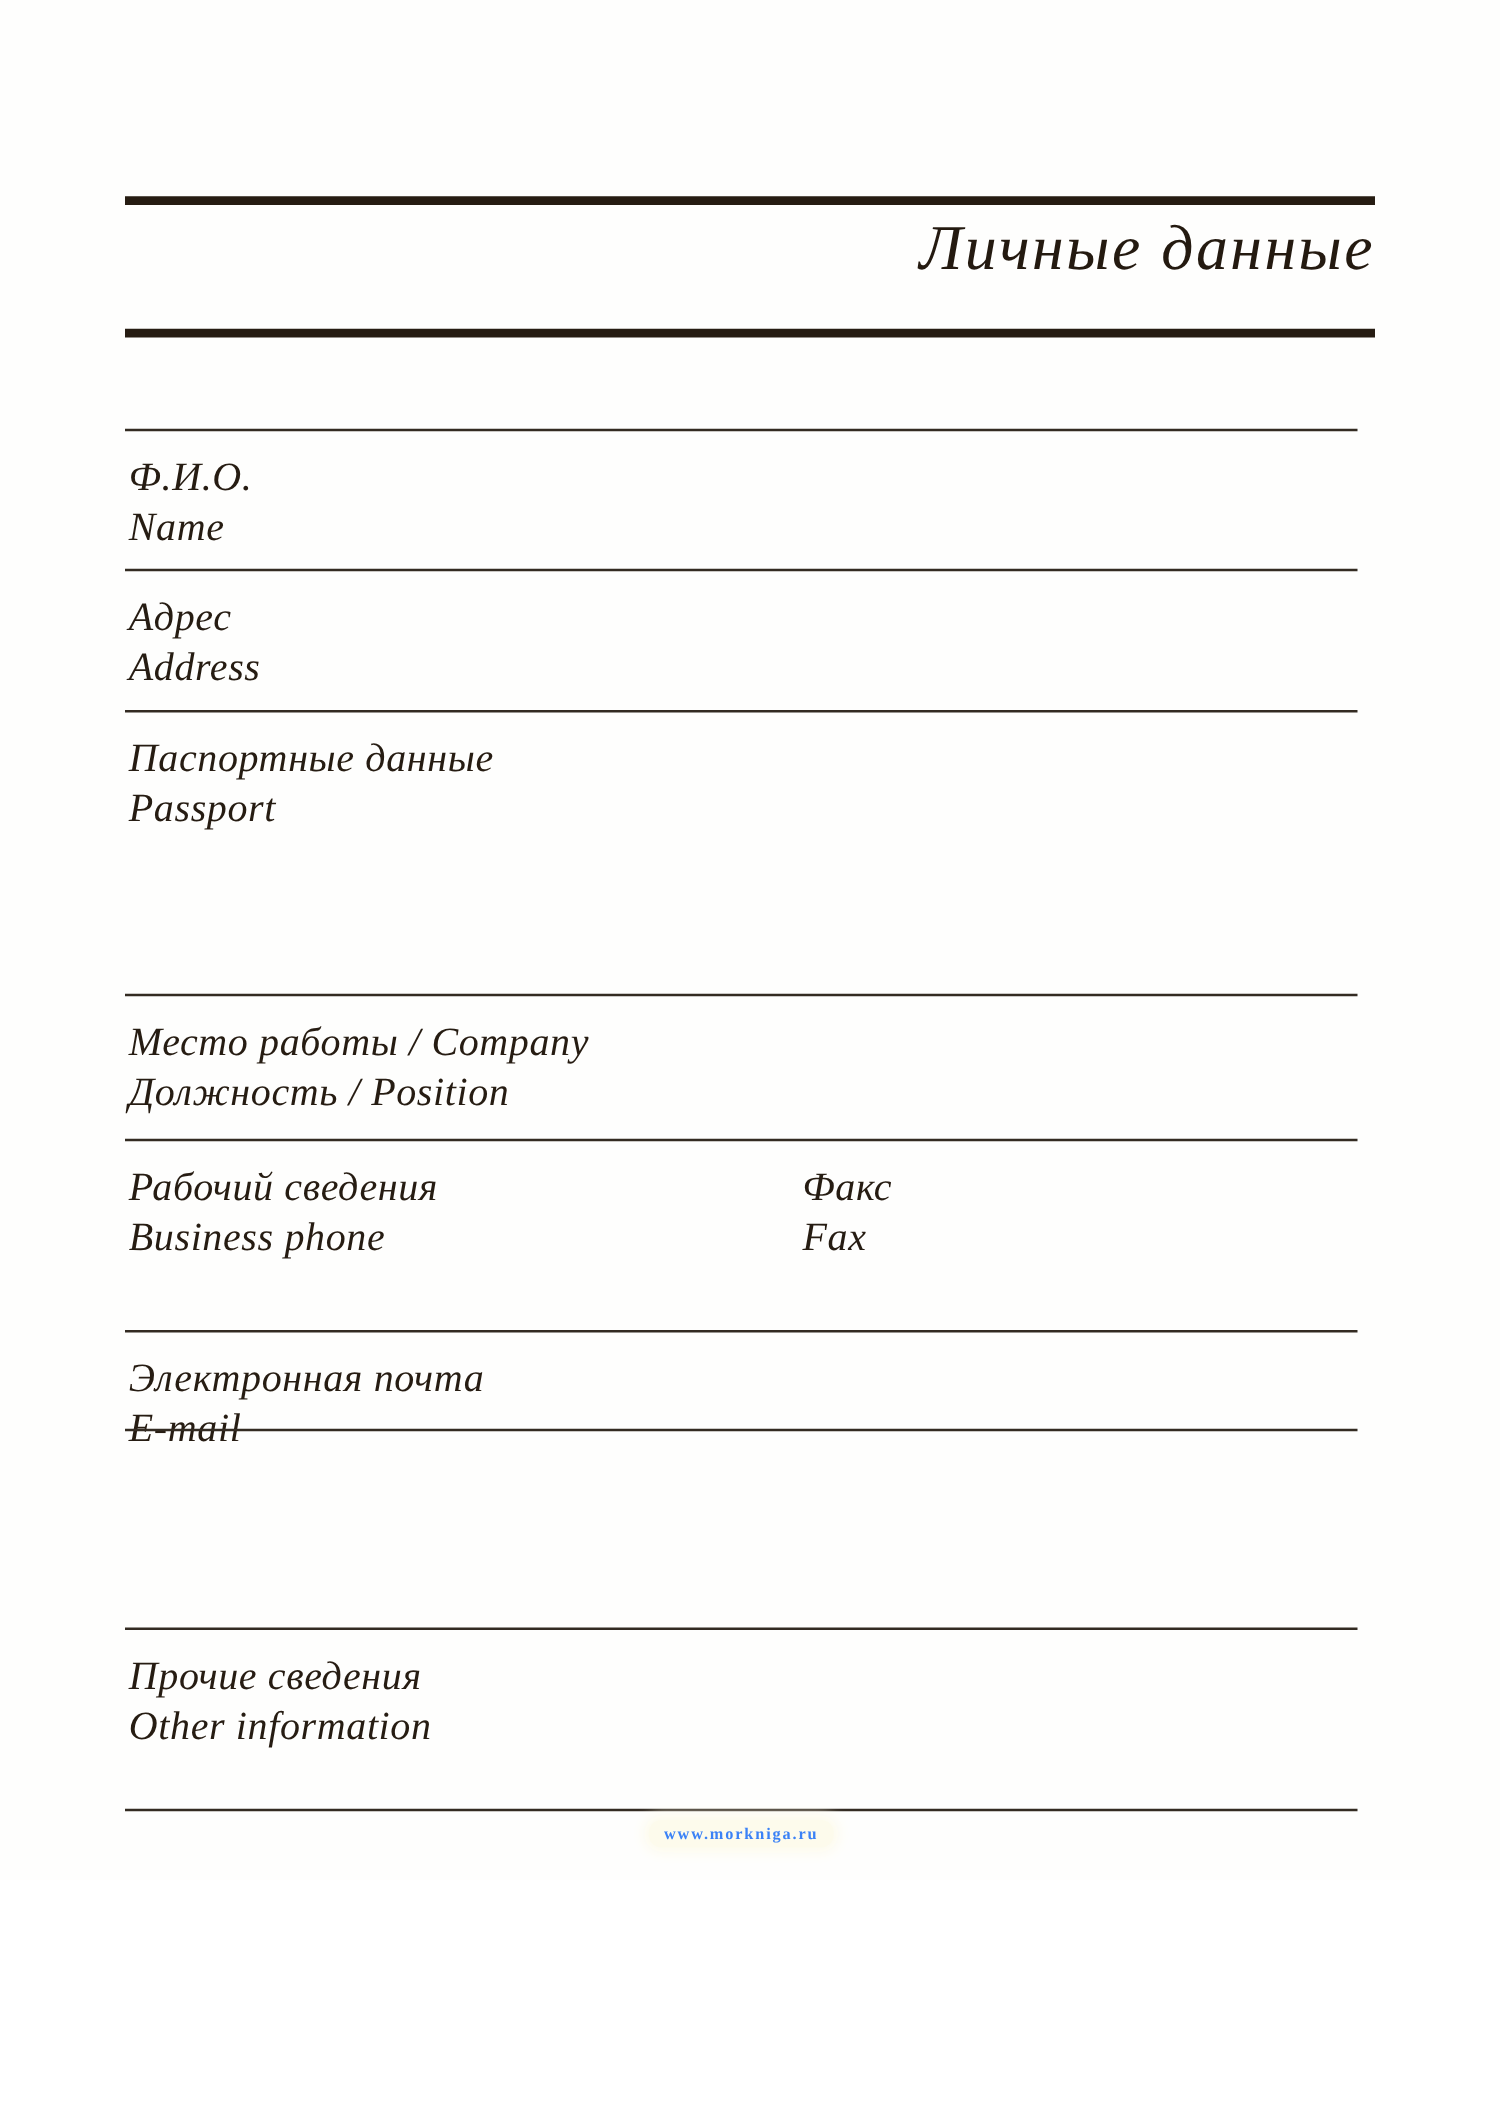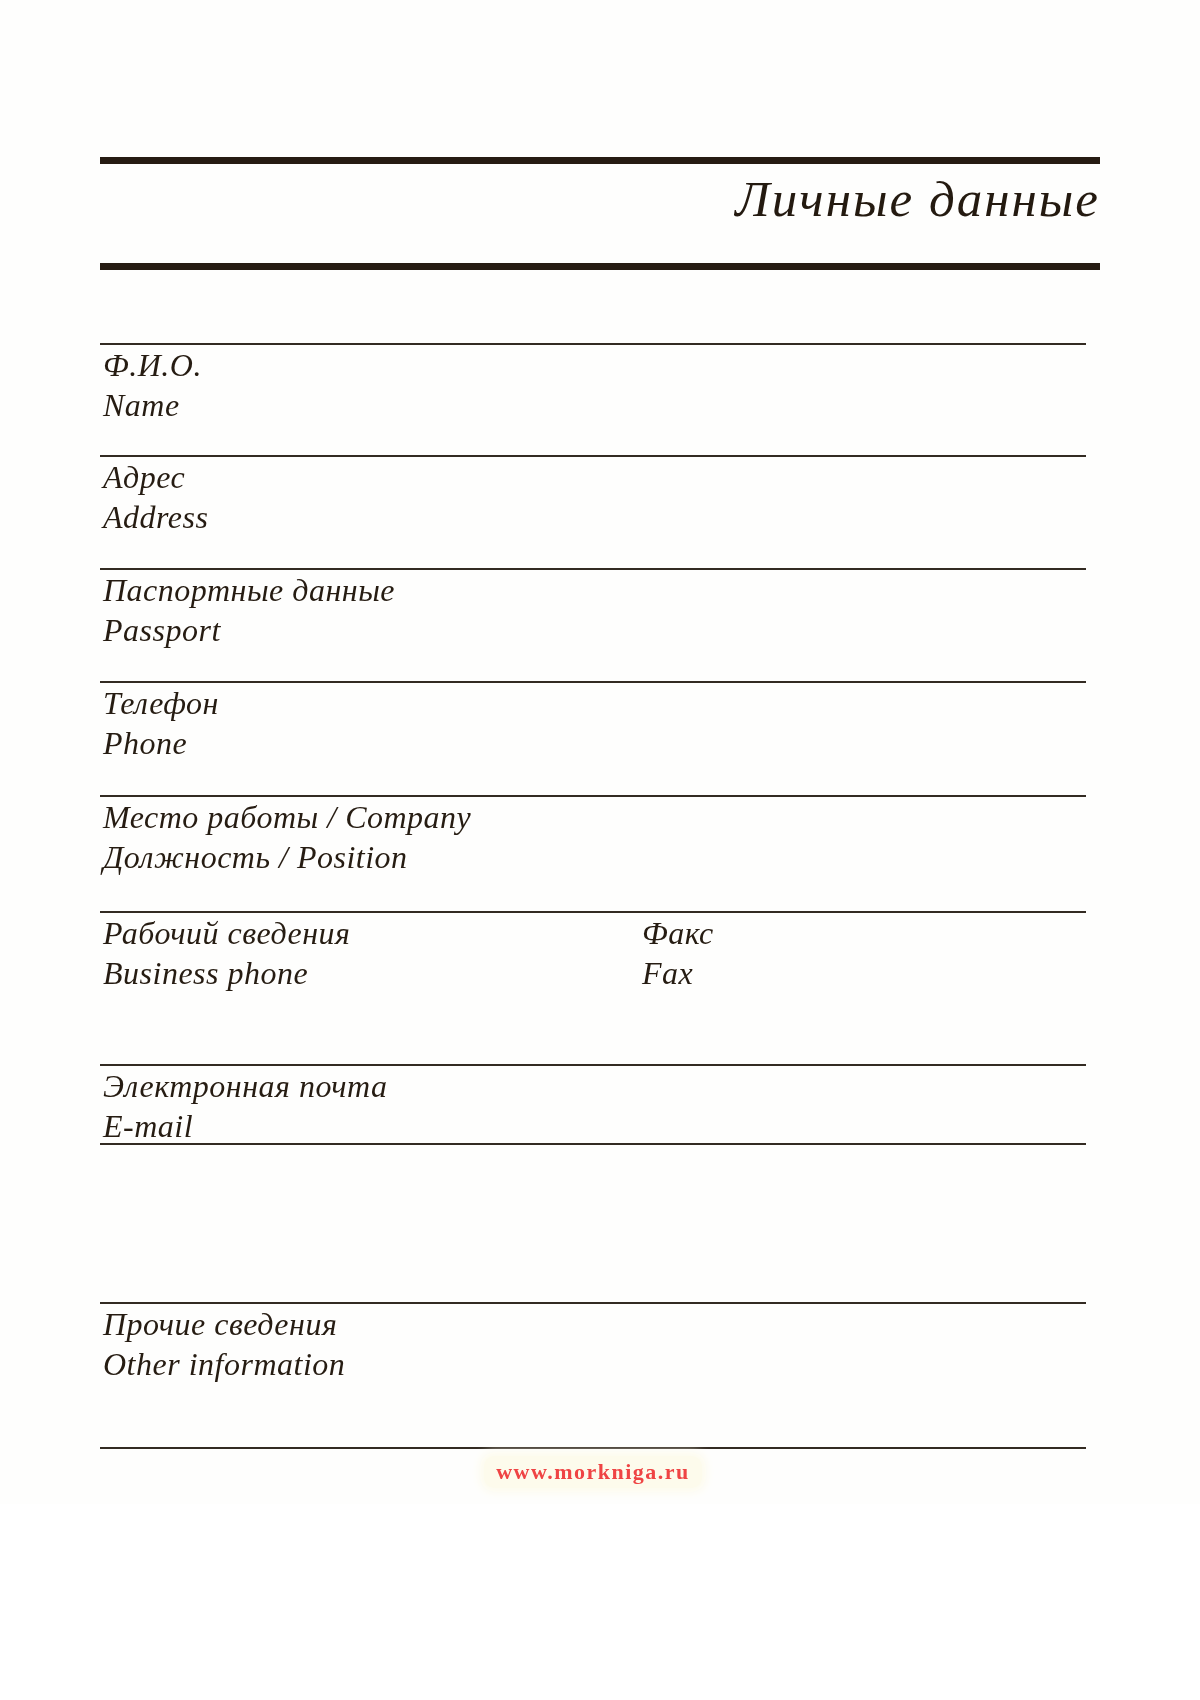--- a/index.html
+++ b/index.html
@@ -45,21 +45,21 @@
     position: absolute;
     left: 100px;
     width: 986px;
   }
   .lrow {
     position: relative;
     height: 40px;
     line-height: 40px;
     white-space: nowrap;
   }
-  .lrow.first { margin-top: 0; }
+  .lrow.first { margin-top: 16px; }
   .lbl {
     font-style: italic;
     font-size: 32px;
     letter-spacing: 0.5px;
     color: #261c12;
     padding-left: 3px;
   }
   .col2 {
     position: absolute;
     left: 542px;
@@ -69,23 +69,23 @@
   }
   .watermark-row {
     position: absolute;
     left: 100px;
     width: 986px;
     text-align: center;
   }
   .watermark {
     display: inline-block;
     font-weight: bold;
-    font-size: 22px;
+    font-size: 13px;
     letter-spacing: 1.5px;
-    color: #ef4444;
+    color: #3b82f6;
     background: #fdfbec;
     padding: 3px 12px;
     border-radius: 10px;
     box-shadow: 0 0 10px 4px #fdfbec;
   }
 </style>
 </head>
 <body>
 
 <div class="page">
@@ -105,25 +105,20 @@
     <div class="lrow first"><span class="lbl">Адрес</span></div>
     <div class="lrow"><span class="lbl">Address</span></div>
   </div>
 
   <div class="field" style="top:568px">
     <div class="rule"></div>
     <div class="lrow first"><span class="lbl">Паспортные данные</span></div>
     <div class="lrow"><span class="lbl">Passport</span></div>
   </div>
 
-  <div class="field" style="top:681px">
-    <div class="rule"></div>
-    <div class="lrow first"><span class="lbl">Телефон</span></div>
-    <div class="lrow"><span class="lbl">Phone</span></div>
-  </div>
 
   <div class="field" style="top:795px">
     <div class="rule"></div>
     <div class="lrow first"><span class="lbl">Место работы / Company</span></div>
     <div class="lrow"><span class="lbl">Должность / Position</span></div>
   </div>
 
   <div class="field" style="top:911px">
     <div class="rule"></div>
     <div class="lrow first">

